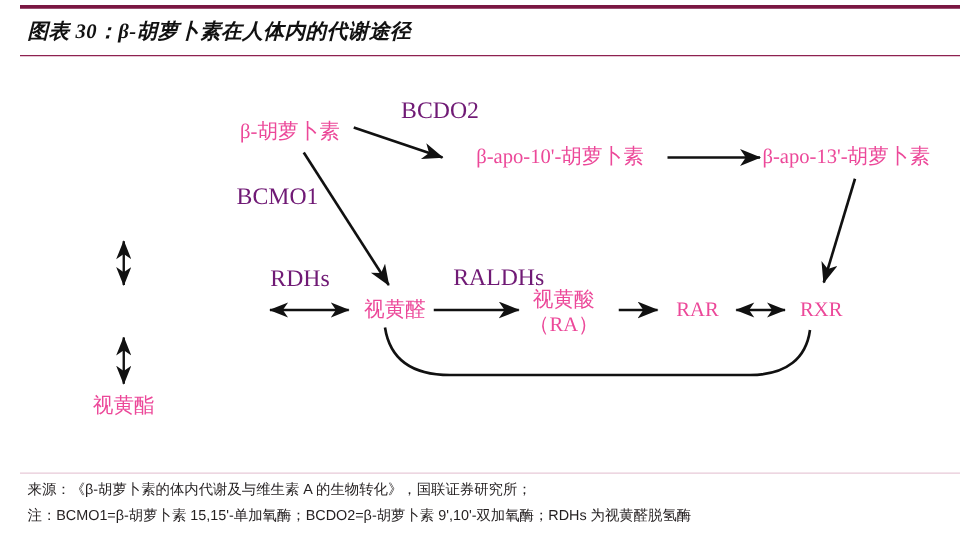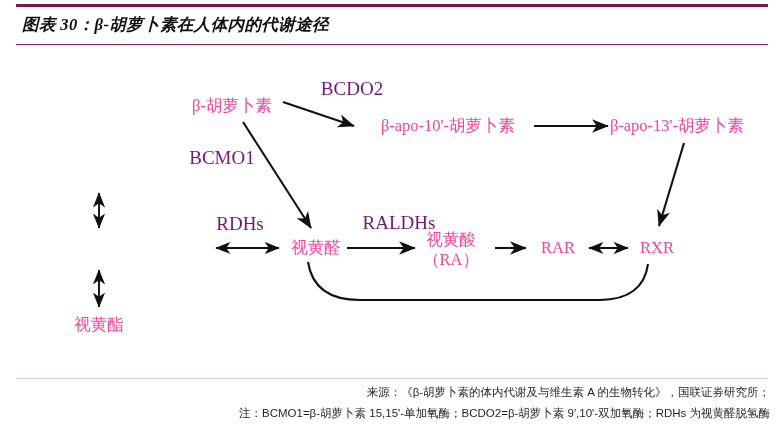--- a/index.html
+++ b/index.html
@@ -100,21 +100,21 @@
   #footer {
     position: absolute;
     left: 22px;
     top: 382px;
     width: 748px;
     font-family: "Liberation Sans", "DejaVu Sans", sans-serif;
     font-size: 11.5px;
     color: #231f20;
     line-height: 1.85;
   }
-  #footer div { white-space: nowrap; text-align: right; }
+  #footer div { white-space: nowrap; }
 </style>
 </head>
 <body>
 
 <div id="page">
 
   <div class="rule-top"></div>
 
   <div id="title">图表 30：β-胡萝卜素在人体内的代谢途径</div>
 

